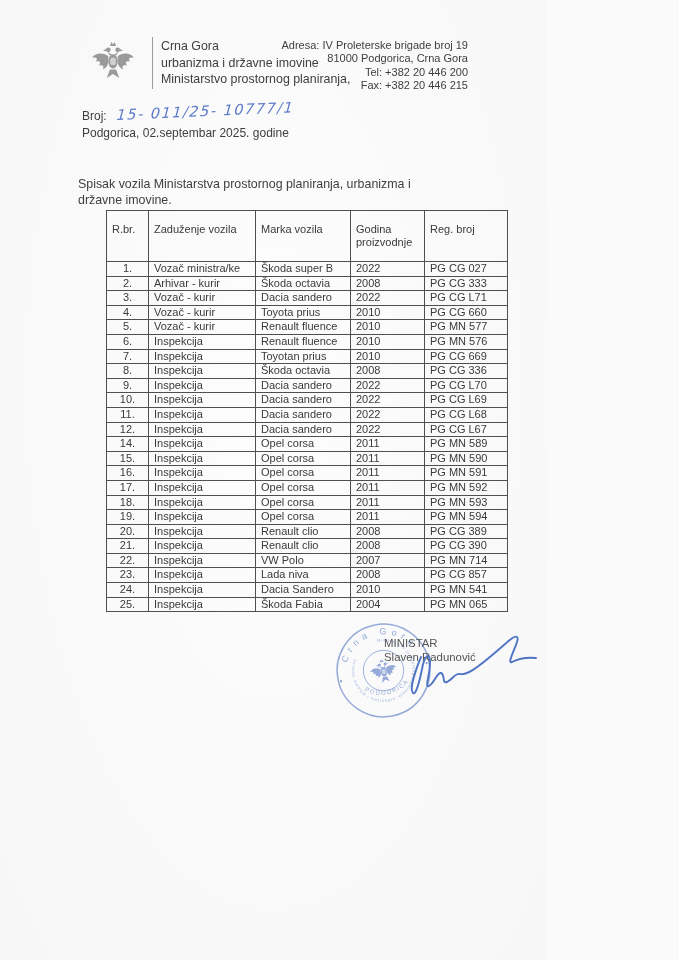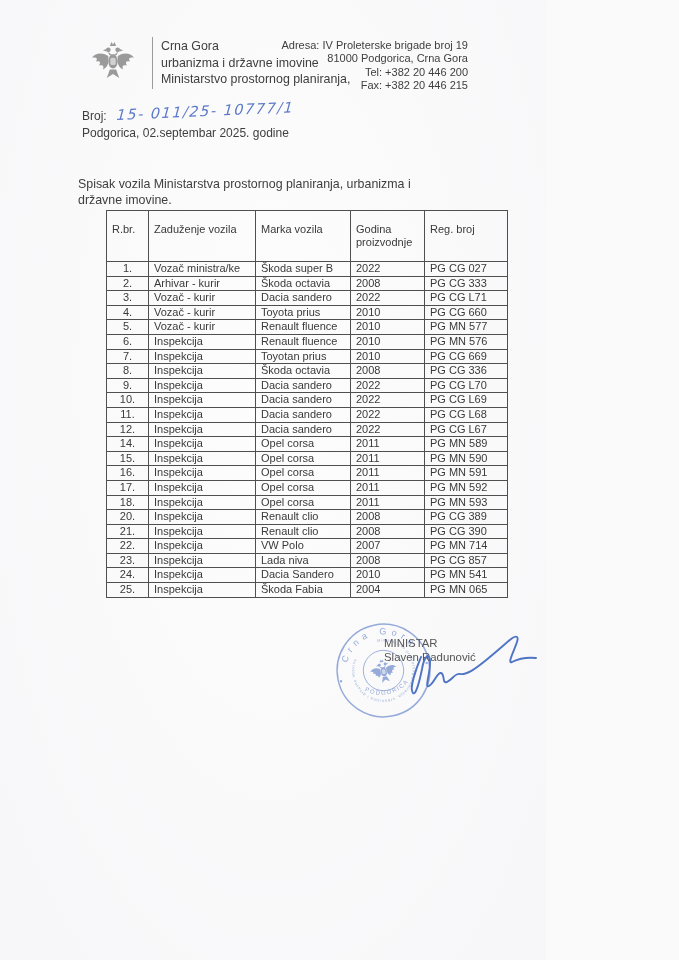--- a/index.html
+++ b/index.html
@@ -251,20 +251,27 @@
           <td>Opel corsa</td>
           <td>2011</td>
           <td>PG MN 592</td>
         </tr>
         <tr>
           <td class="col-num">18.</td>
           <td>Inspekcija</td>
           <td>Opel corsa</td>
           <td>2011</td>
           <td>PG MN 593</td>
+        </tr>
+        <tr>
+          <td class="col-num">19.</td>
+          <td>Inspekcija</td>
+          <td>Opel corsa</td>
+          <td>2011</td>
+          <td>PG MN 594</td>
         </tr>
         <tr>
           <td class="col-num">20.</td>
           <td>Inspekcija</td>
           <td>Renault clio</td>
           <td>2008</td>
           <td>PG CG 389</td>
         </tr>
         <tr>
           <td class="col-num">21.</td>

